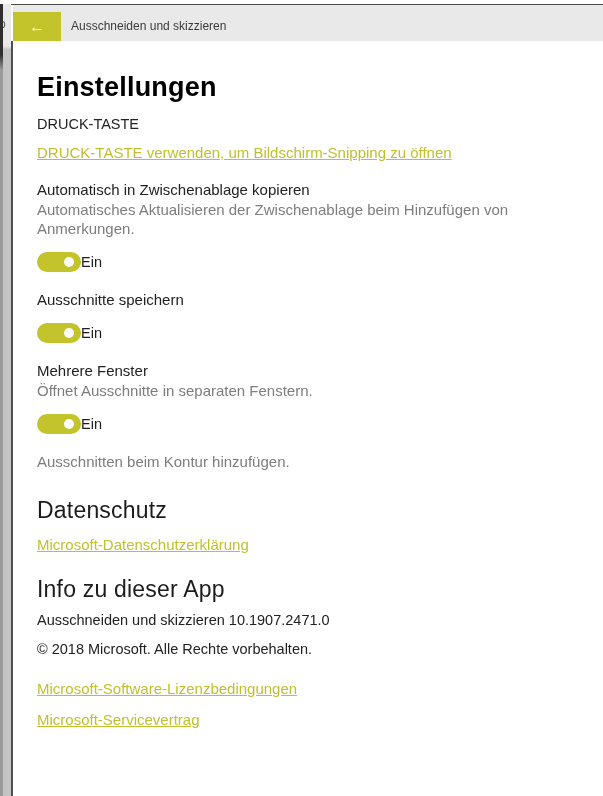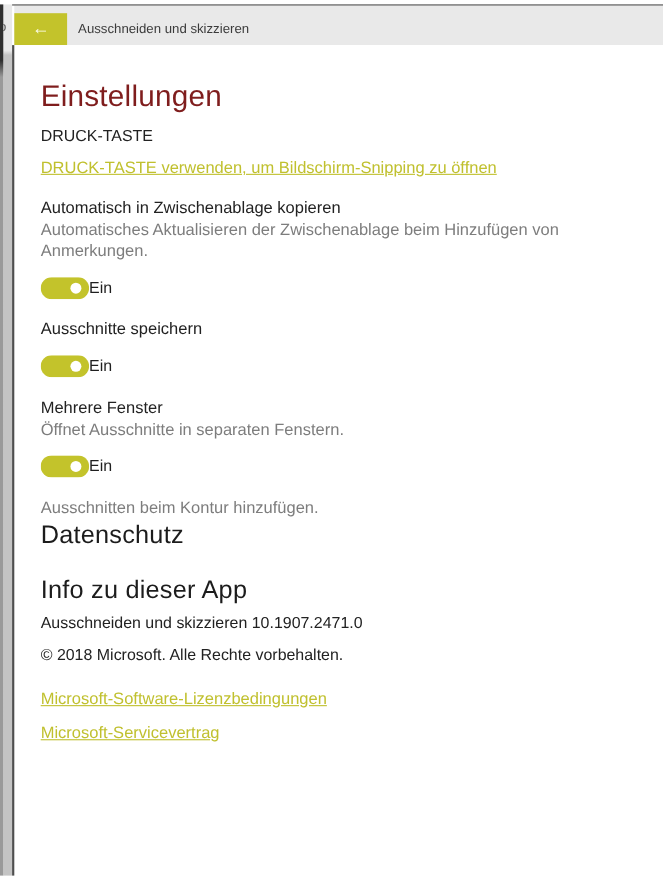--- a/index.html
+++ b/index.html
@@ -41,42 +41,42 @@
     color:#fbfbe9; font-size:16px; line-height:1; cursor:pointer;
   }
   .title-text {
     position:absolute; left:58px; bottom:0; height:29px; line-height:29px;
     font-size:12px; color:#3b3b3b;
   }
   .content {
     position:absolute; left:13px; right:0; top:41px; bottom:0;
     background:#ffffff; padding:30px 20px 0 24px; z-index:4;
   }
-  h1.page-h { font-size:27px; line-height:32px; font-weight:400; letter-spacing:0.2px; color:#7f1d1d; }
+  h1.page-h { font-size:27px; line-height:32px; font-weight:700; letter-spacing:0.2px; color:#000000; }
   h2.page-h { font-size:23px; line-height:30px; font-weight:300; letter-spacing:0.2px; color:#1c1c1c; }
   .druck-label { margin-top:12px; font-size:14.5px; line-height:18px; color:#222; }
   .link { display:inline-block; text-decoration:underline; cursor:pointer; font-size:15px; line-height:19px; }
   .druck-link { margin-top:10px; }
   .row { margin-top:18px; }
   .row-label { font-size:15px; line-height:19px; color:#222; }
   .row-desc { font-size:15px; line-height:19px; color:#7d7d7d; margin-top:1px; }
   .toggle-line { margin-top:14px; display:flex; align-items:center; }
   .switch {
     width:44px; height:20px; border-radius:10px;
     border:2px solid #333333; background:#ffffff;
     position:relative; cursor:pointer; flex:0 0 auto;
   }
   .switch .knob {
     position:absolute; width:10px; height:10px; border-radius:50%;
     background:#333333; top:3px; left:5px;
   }
   .switch.on { border-color:transparent; }
   .switch.on .knob { background:#ffffff; left:auto; right:5px; }
   .state-label { margin-left:0; font-size:14.5px; color:#1f1f1f; }
-  .privacy-h { }
+  .privacy-h { margin-top:24px; }
   .privacy-link { margin-top:10px; }
   .about-h { margin-top:20px; }
   .about-version { margin-top:7px; font-size:14.5px; line-height:19px; color:#222; }
   .about-copyright { margin-top:10px; font-size:14.5px; line-height:19px; color:#222; }
   .about-link { margin-top:12px; }
 </style>
 </head>
 <body>
 
 <div class="edge-dark"></div>
@@ -131,20 +131,21 @@
         </div>
       <span class="state-label">Ein</span>
     </div>
   </div>
 
   <div class="row">
     <div class="row-desc">Ausschnitten beim Kontur hinzufügen.</div>
   </div>
 
   <h2 class="page-h privacy-h">Datenschutz</h2>
+  <a class="link privacy-link" style="color: rgb(192, 192, 46);">Microsoft-Datenschutzerklärung</a>
 
   <h2 class="page-h about-h">Info zu dieser App</h2>
   <div class="about-version">Ausschneiden und skizzieren 10.1907.2471.0</div>
   <div class="about-copyright">© 2018 Microsoft. Alle Rechte vorbehalten.</div>
   <div><a class="link about-link" style="color: rgb(192, 192, 46); margin-top: 20px;">Microsoft-Software-Lizenzbedingungen</a></div>
   <div><a class="link about-link" style="color: rgb(192, 192, 46);">Microsoft-Servicevertrag</a></div>
 
 </div>
 
 </body></html>

